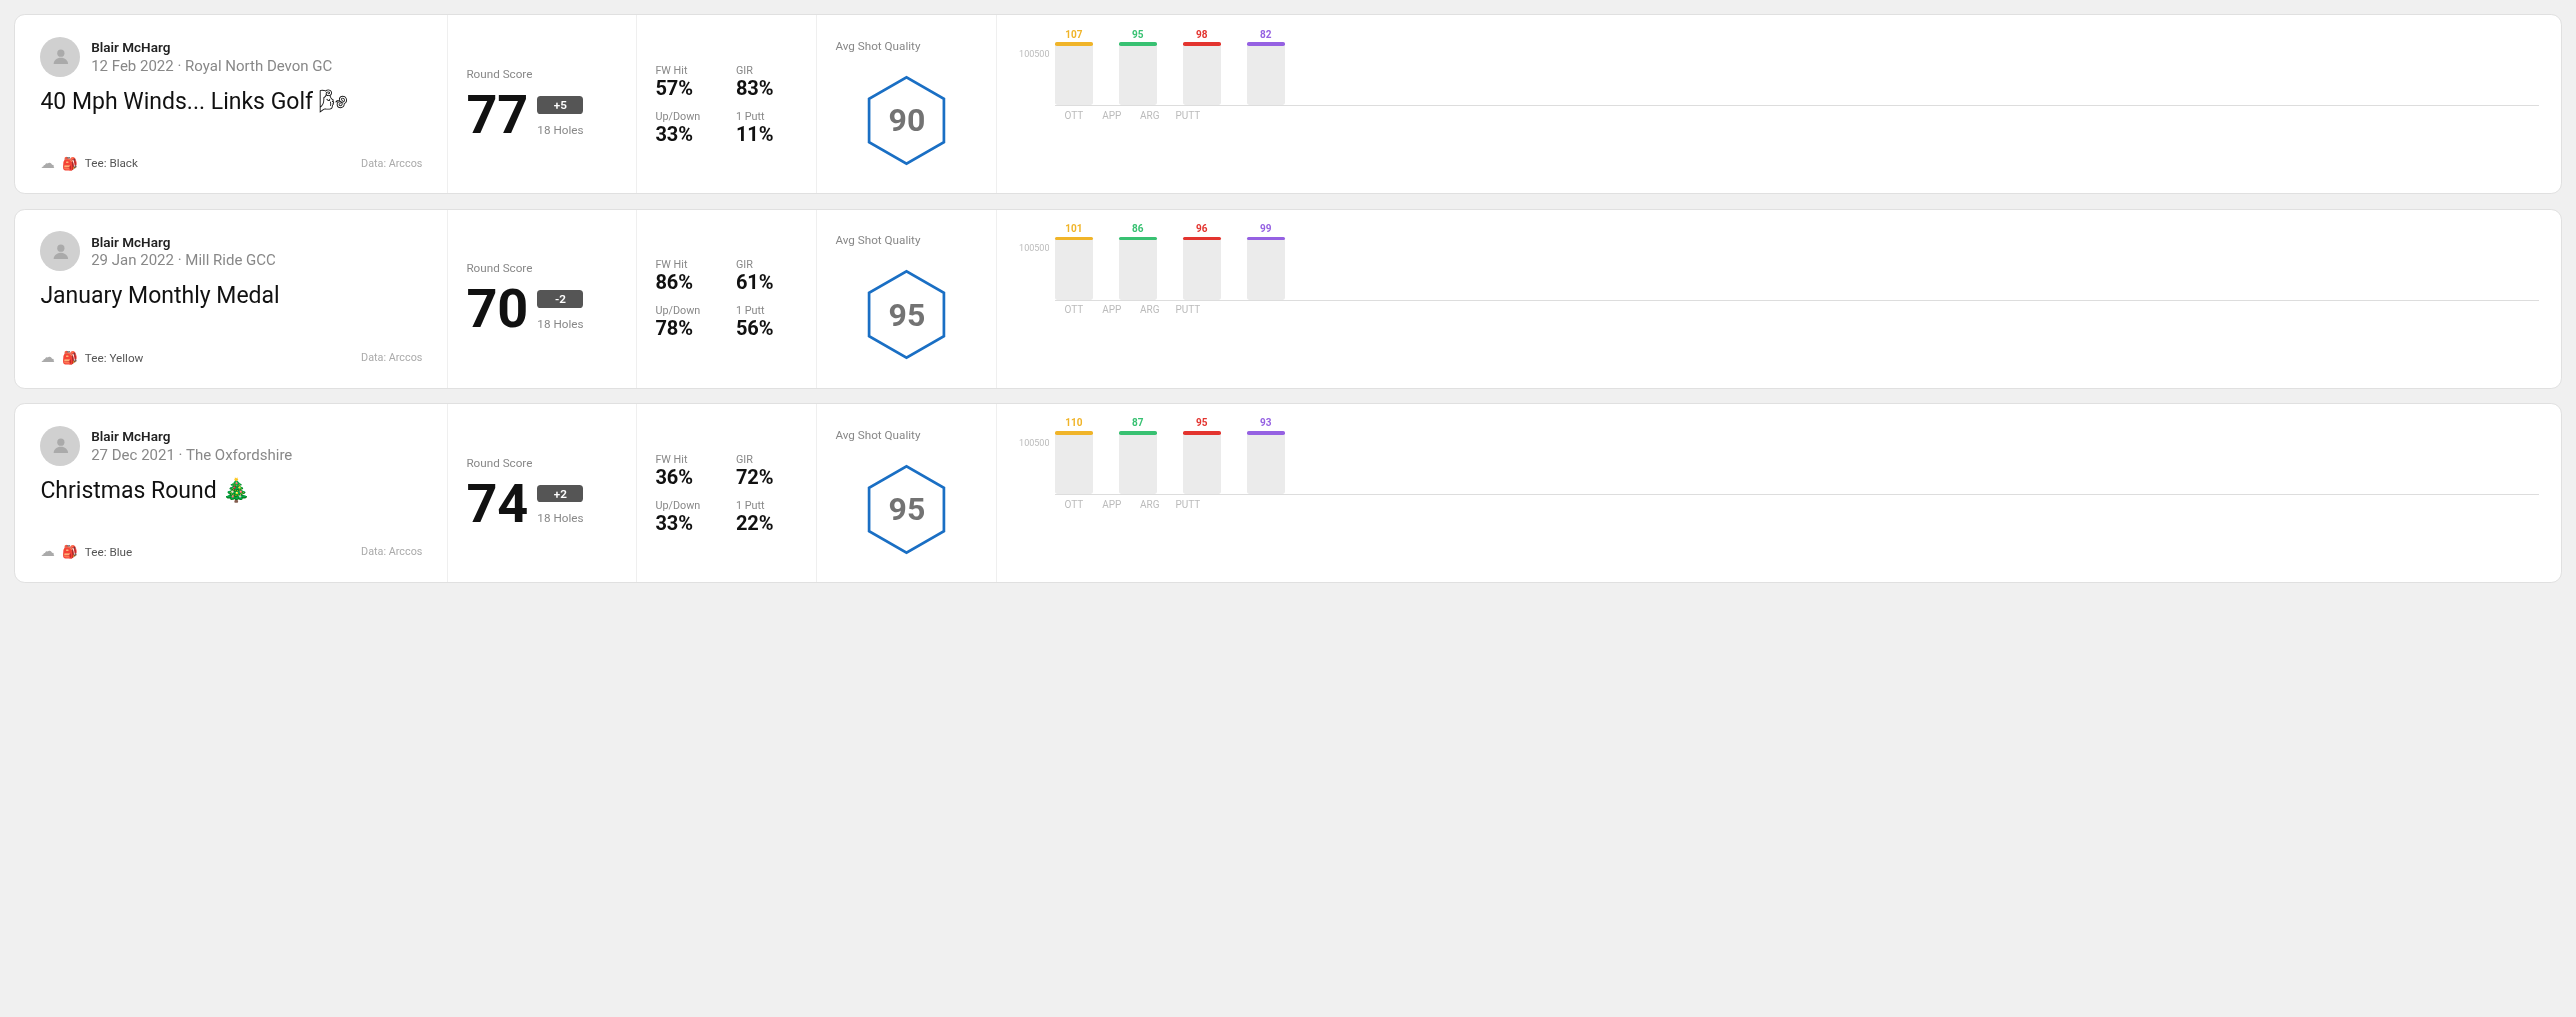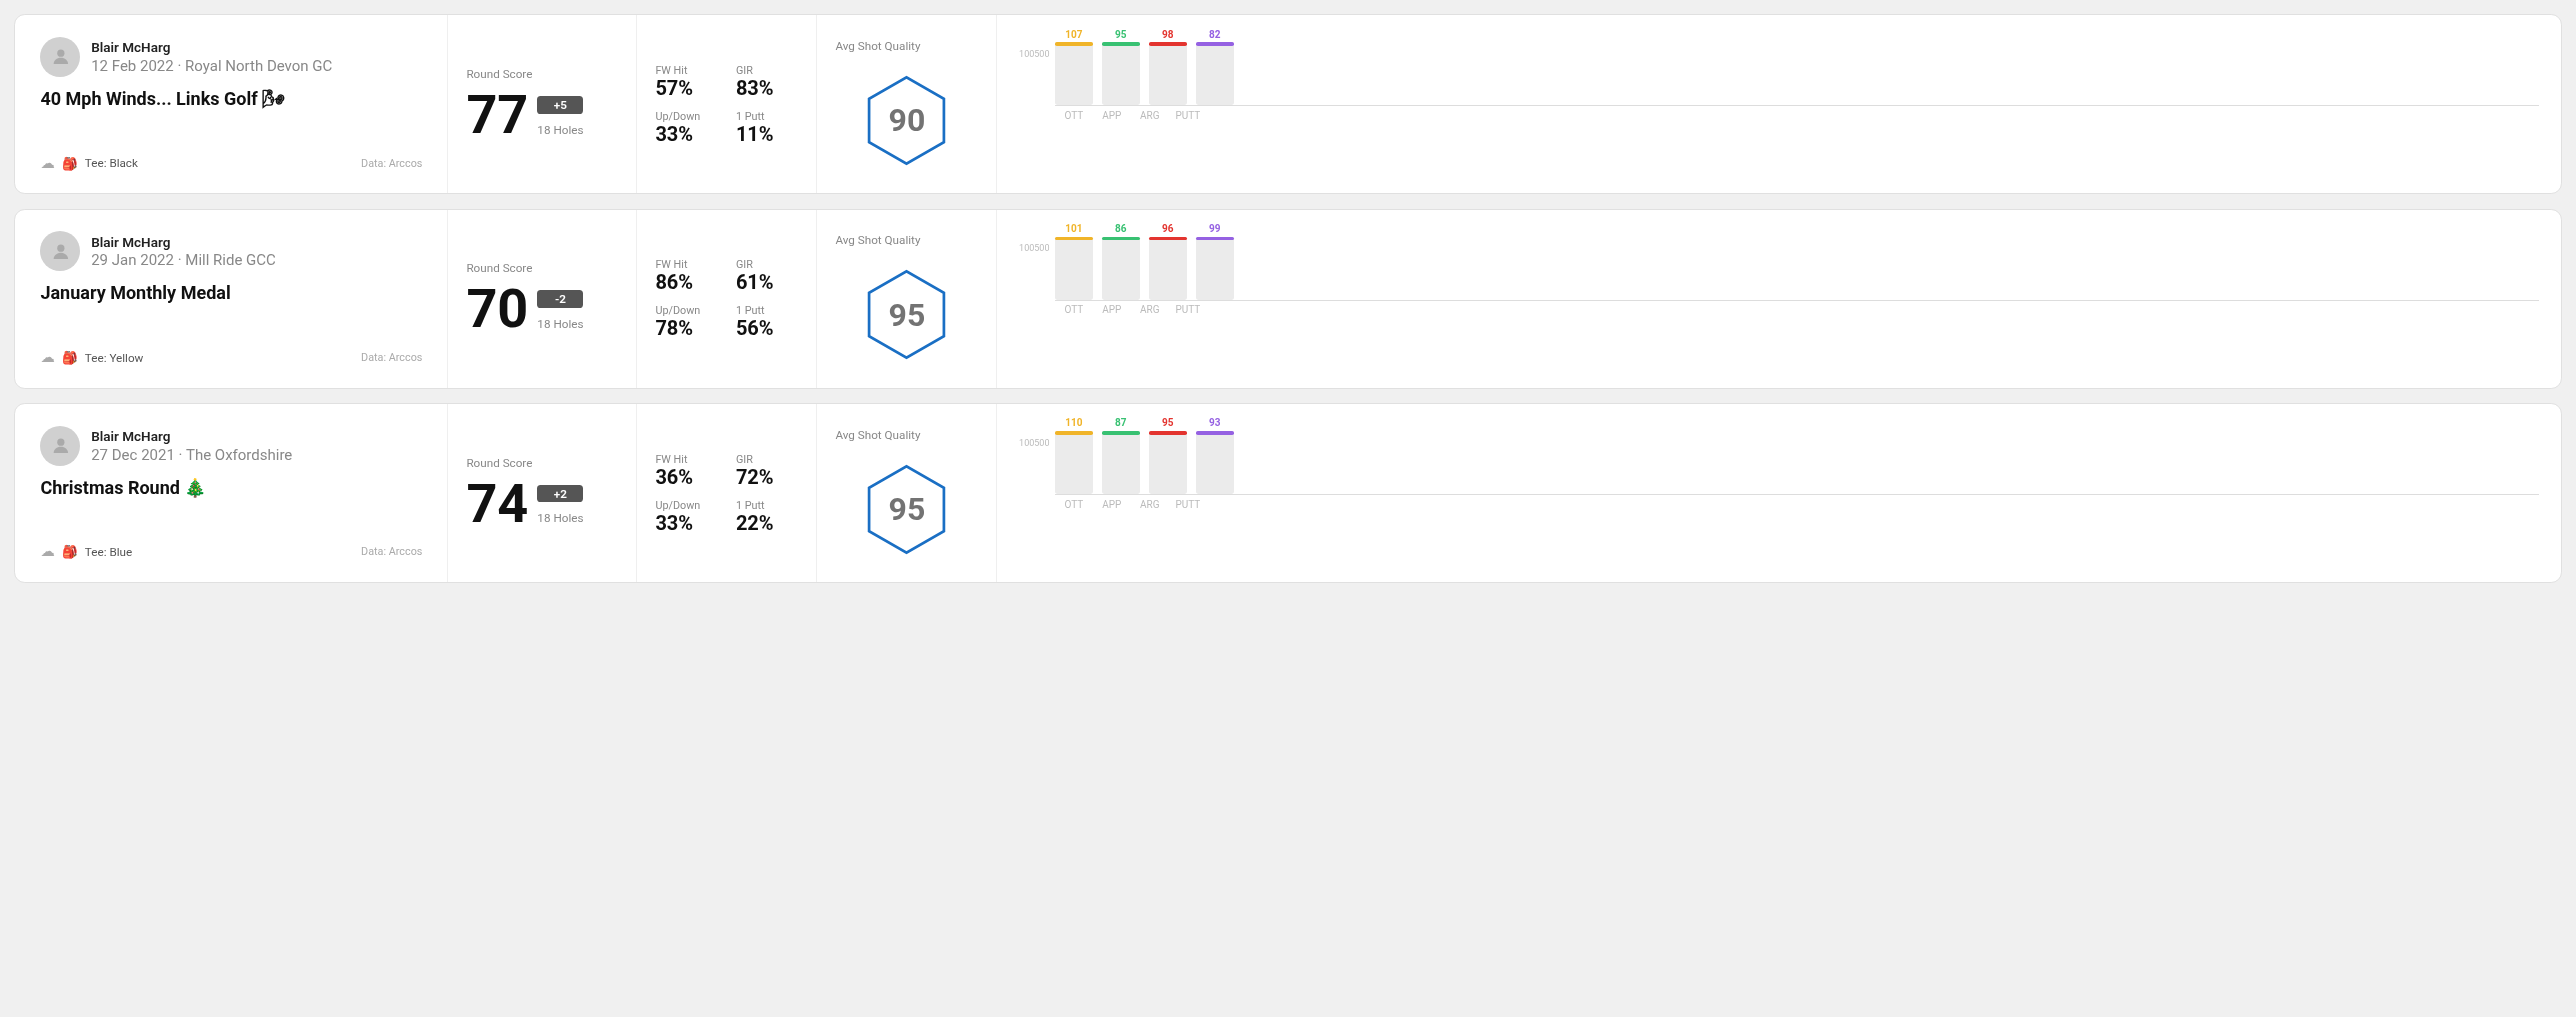--- a/index.html
+++ b/index.html
@@ -54,22 +54,22 @@
       font-weight: 600;
       color: #222;
     }
     .user-info .date-course {
       font-size: 15px;
       color: #888;
       margin-top: 1.8px;
     }
 
     .round-title {
-      font-size: 18px;
-      font-weight: 700;
+      font-size: 23px;
+      font-weight: 400;
       color: #111;
       margin-top: 10.8px;
       line-height: 1.2;
     }
 
     .bottom-row {
       display: flex;
       justify-content: space-between;
       align-items: center;
       margin-top: 14.4px;
@@ -221,21 +221,21 @@
       display: flex;
       align-items: flex-end;
     }
 
     .chart-area {
       flex: 1;
     }
 
     .bars-row {
       display: flex;
-      gap: 9px;
+      gap: 26px;
       align-items: flex-end;
       height: 72px;
     }
 
     .single-bar-group {
       display: flex;
       flex-direction: column;
       align-items: center;
     }
 

